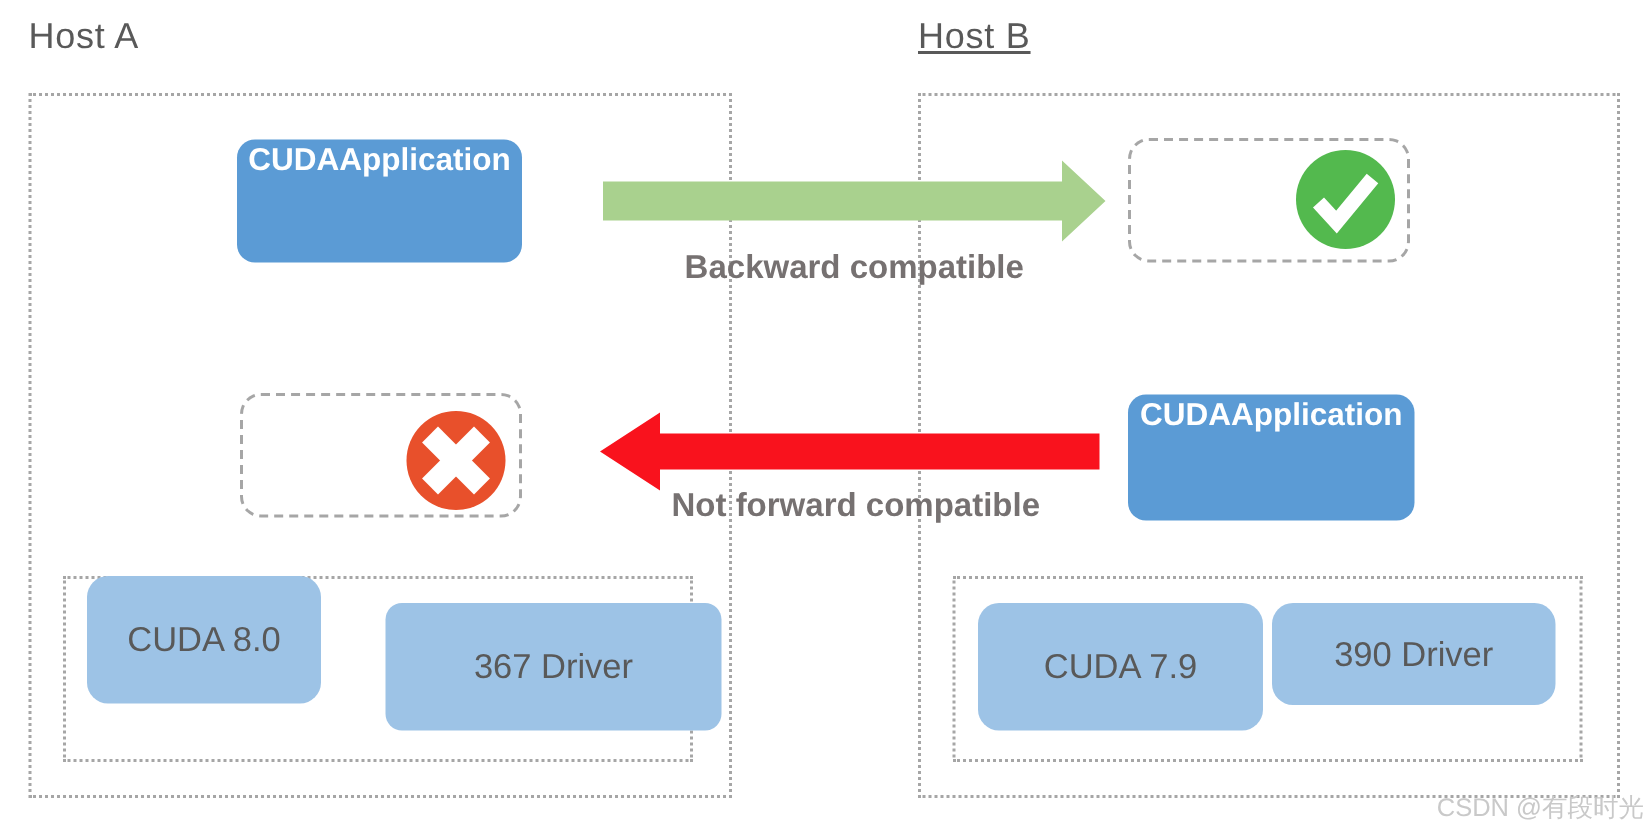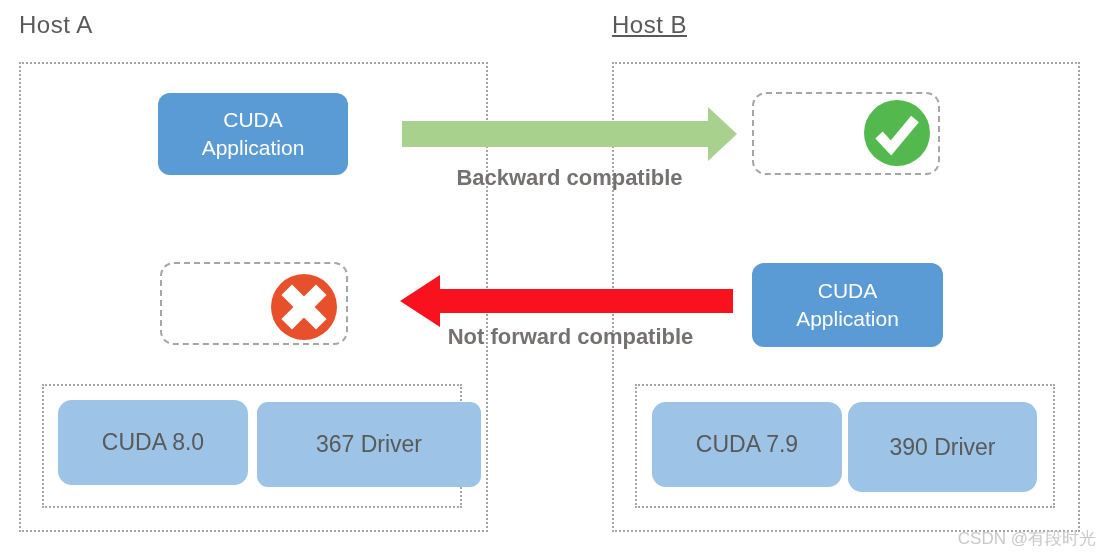--- a/index.html
+++ b/index.html
@@ -19,25 +19,24 @@
   .host-box {
     border: 2px dotted #a6a6a6;
     background: transparent;
   }
 
   
   .app-box {
     background: #5b9bd5;
     border-radius: 12px;
     color: #ffffff;
-    font-weight: normal;
+    font-weight: bold;
     font-size: 21px;
     text-align: center;
     display: flex;
-    flex-direction: column;
     justify-content: center;
     line-height: 1.32;
   }
 
   
   .placeholder-box {
     border: 2px dashed #a6a6a6;
     border-radius: 14px;
   }
 
@@ -111,20 +110,20 @@
   <polygon points="335,17 42,17 42,3 2,29 42,55 42,41 335,41" fill="#f9121d"></polygon>
 </svg>
 <div class="abs arrow-label" style="left:398px; top:324px; width:345px;">Not forward compatible</div>
 
 <div class="abs app-box" style="left:752px; top:263px; width:191px; height:84px;">
   <span>CUDA</span>
   <span>Application</span>
 </div>
 
 <div class="abs stack-box" style="left:42px; top:384px; width:420px; height:124px;"></div>
-<div class="abs pill" style="left:58px; top:400px; width:190px; height:85px;">CUDA 8.0</div>
+<div class="abs pill" style="left:58px; top:384px; width:156px; height:85px;">CUDA 8.0</div>
 <div class="abs pill" style="left:257px; top:402px; width:224px; height:85px;border-radius:11px;">367 Driver</div>
 
 <div class="abs stack-box" style="left:635px; top:384px; width:420px; height:124px;"></div>
 <div class="abs pill" style="left:652px; top:402px; width:190px; height:85px;">CUDA 7.9</div>
-<div class="abs pill" style="left:848px; top:402px; width:189px; height:90px;">390 Driver</div>
+<div class="abs pill" style="left:848px; top:402px; width:189px; height:68px;">390 Driver</div>
 
 <div class="abs watermark" style="right:4px; top:527px;text-align:center;">CSDN @有段时光</div>
 
 </body></html>

